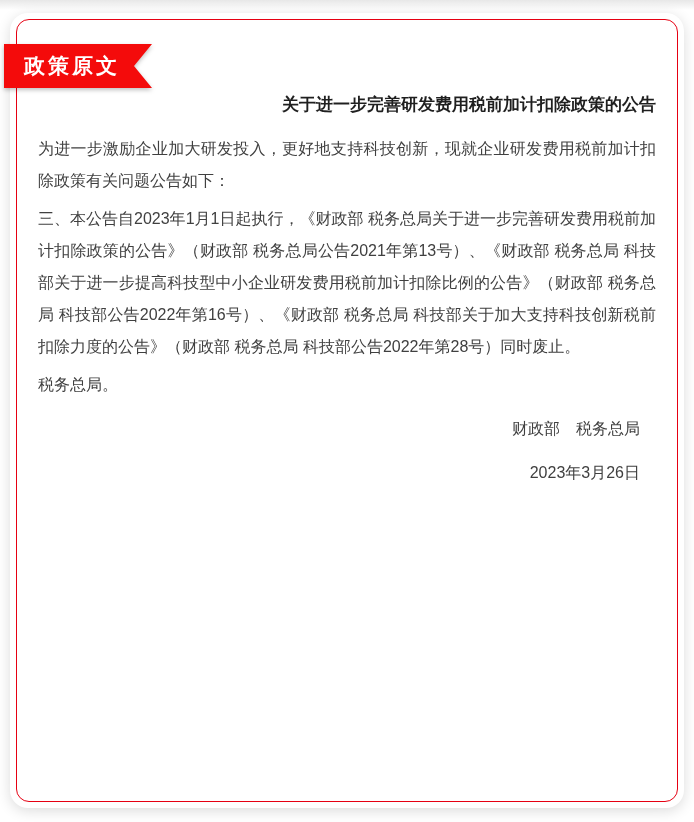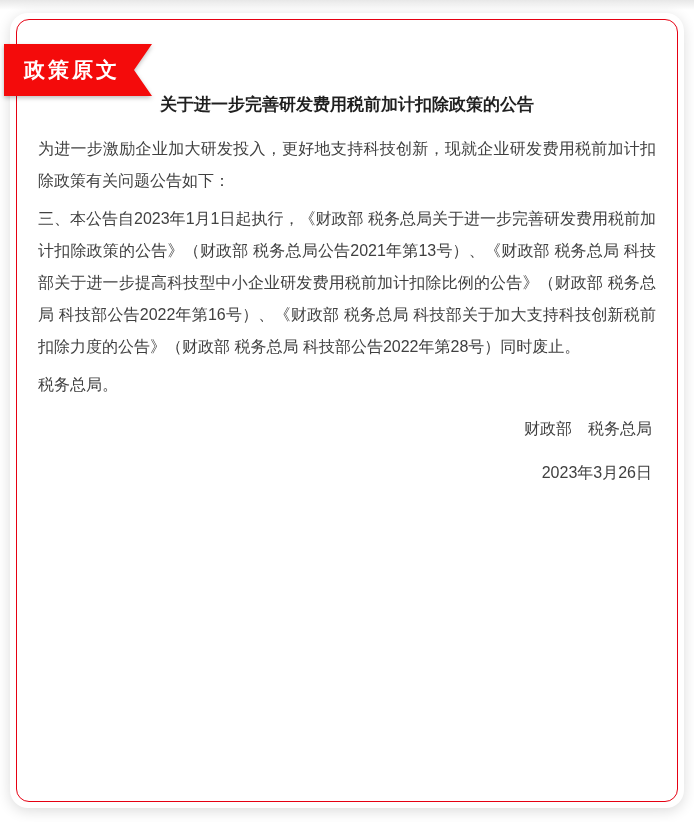--- a/index.html
+++ b/index.html
@@ -38,21 +38,21 @@
     border: 1px solid var(--accent);
     border-radius: 13px;
     pointer-events: none;
   }
   
   .ribbon {
     position: absolute;
     top: 31px;
     left: -6px;
     width: 148px;
-    height: 52px;
+    height: 44px;
     filter: drop-shadow(0 2px 2px rgba(0,0,0,0.25));
   }
   .ribbon-shape {
     width: 100%;
     height: 100%;
     background: var(--ribbon);
     clip-path: polygon(0 0, 100% 0, calc(100% - 18px) 50%, 100% 100%, 0 100%);
     display: flex;
     align-items: center;
   }
@@ -64,21 +64,21 @@
     padding-left: 20px;
     white-space: nowrap;
   }
   .content {
     position: absolute;
     top: 0; left: 0; right: 0; bottom: 0;
     padding: 80px 28px 40px 28px;
     box-sizing: border-box;
   }
   .doc-title {
-    text-align: center;
+    text-align: right;
     font-size: 17px;
     font-weight: bold;
     color: #1f1f1f;
     margin: 0 0 16px 0;
     line-height: 1.4;
   }
   .doc-number {
     text-align: center;
     font-size: 17px;
     font-weight: bold;
@@ -90,21 +90,21 @@
     font-size: 16px;
     color: #404040;
     line-height: 2;
     text-align: justify;
     margin: 6px 0;
   }
   .sig-block p {
     font-size: 16px;
     color: #404040;
     line-height: 2;
-    margin: 12px 4px;
+    margin: 12px 16px;
     text-align: right;
   }
 </style>
 </head>
 <body>
 
 <div class="page">
 
   <div class="top-shade"></div>
 

